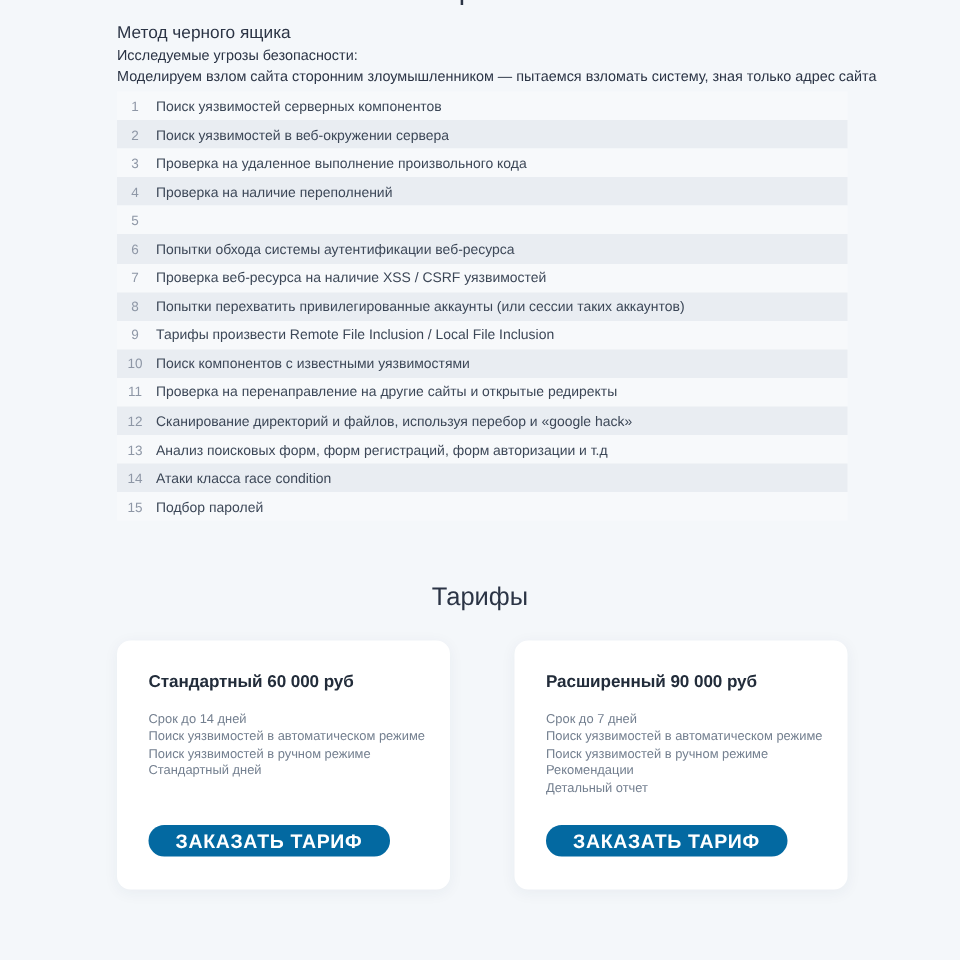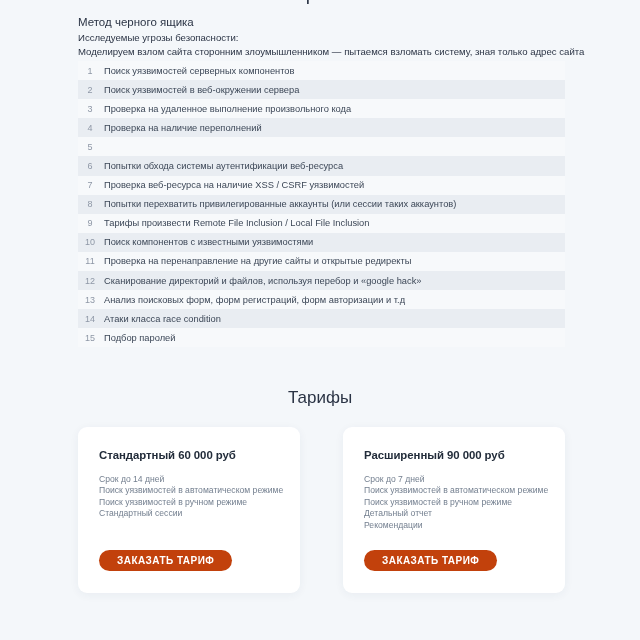--- a/index.html
+++ b/index.html
@@ -143,28 +143,28 @@
   .card-feature {
     font-size: 8.6px;
     line-height: 11.4px;
     color: #737f8f;
     white-space: nowrap;
     font-weight: 400;
   }
   .card-cta {
     display: inline-block;
     margin-top: 19px;
-    background: #c2410c;
+    background: #0369a1;
     color: #ffffff;
     border: none;
     border-radius: 40px;
     padding: 0 18px;
     height: 21px;
     line-height: 21px;
-    font-size: 10px;
+    font-size: 13px;
     font-weight: bold;
     letter-spacing: .45px;
     font-family: inherit;
     cursor: pointer;
     white-space: nowrap;
   }
   .card--standard .card-cta { margin-top: 30px; }
 </style>
 </head>
 <body>
@@ -241,24 +241,24 @@
       </li>
     </ul>
 
   <h2 class="tariffs-heading">Тарифы</h2>
 
   <div class="cards" id="tariff-cards">
       <div class="card card--standard"><div class="card-title">Стандартный 60 000 руб</div><ul class="card-features">
           <li class="card-feature">Срок до 14 дней</li>
           <li class="card-feature">Поиск уязвимостей в автоматическом режиме</li>
           <li class="card-feature">Поиск уязвимостей в ручном режиме</li>
-          <li class="card-feature">Стандартный сессии</li>
+          <li class="card-feature">Стандартный дней</li>
         </ul><button class="card-cta">ЗАКАЗАТЬ ТАРИФ</button></div>
       <div class="card card--extended"><div class="card-title">Расширенный 90 000 руб</div><ul class="card-features">
           <li class="card-feature">Срок до 7 дней</li>
           <li class="card-feature">Поиск уязвимостей в автоматическом режиме</li>
           <li class="card-feature">Поиск уязвимостей в ручном режиме</li>
+          <li class="card-feature">Рекомендации</li>
           <li class="card-feature">Детальный отчет</li>
-          <li class="card-feature">Рекомендации</li>
         </ul><button class="card-cta">ЗАКАЗАТЬ ТАРИФ</button></div>
     </div>
 
 </div>
 
 </body></html>

